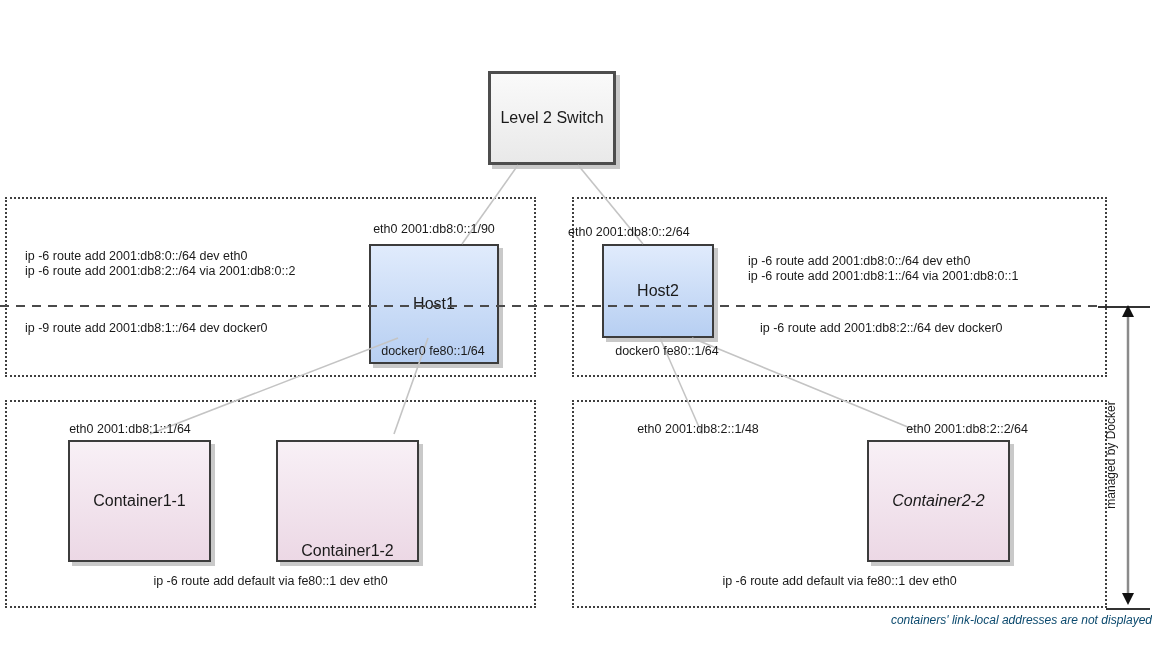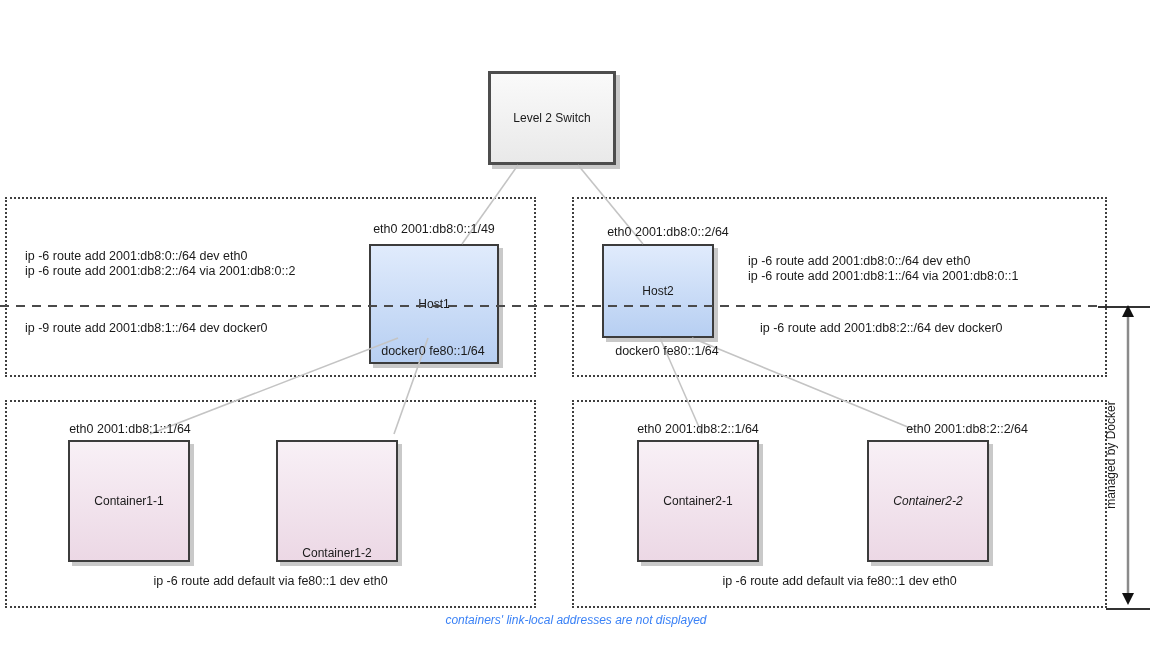--- a/index.html
+++ b/index.html
@@ -33,73 +33,73 @@
     position: absolute; left: 0; top: 0;
     width: 1152px; height: 648px;
     z-index: 3; pointer-events: none;
   }
 
   
   .node {
     position: absolute;
     box-sizing: border-box;
     display: flex; align-items: center; justify-content: center;
-    font-size: 12px;
+    font-size: 16px;
     z-index: 2;
     text-align: center;
   }
   .switch-box {
     left: 488px; top: 71px; width: 128px; height: 94px;
     border: 3px solid #4d4d4d;
     background: linear-gradient(to bottom, #fafafa 0%, #e9e9e9 100%);
     box-shadow: 4px 4px 0 #c9c9c9;
   }
   .host-box {
     border: 2px solid #3c3c3c;
     background: linear-gradient(to bottom, #e0ebfc 0%, #b7cff2 100%);
     box-shadow: 4px 4px 0 #c9c9c9;
   }
   #host1-box { left: 369px; top: 244px; width: 130px; height: 120px; }
   #host2-box { left: 602px; top: 244px; width: 112px; height: 94px; }
   .container-box {
     border: 2px solid #3c3c3c;
     background: linear-gradient(to bottom, #f8f0f6 0%, #ecd8e5 100%);
     box-shadow: 4px 4px 0 #c9c9c9;
-    width: 122px; height: 122px; top: 440px;
+    width: 143px; height: 122px; top: 440px;
   }
   #container11-box { left: 68px; }
   #container12-box { left: 276px; align-items: flex-end; }
   #container21-box { left: 637px; }
   #container22-box { left: 867px; font-style: italic; }
 
   
   .lbl {
     position: absolute;
     font-size: 12.5px;
     line-height: 15px;
     white-space: nowrap;
     z-index: 4;
   }
   #lbl-eth0-host1  { left: 334px; top: 222px; width: 200px; text-align: center; }
-  #lbl-eth0-host2  { left: 568px; top: 225px; width: 200px; text-align: center; }
+  #lbl-eth0-host2  { left: 568px; top: 225px; width: 200px; }
   #lbl-docker0-host1 { left: 333px; top: 344px; width: 200px; text-align: center; }
   #lbl-docker0-host2 { left: 567px; top: 344px; width: 200px; text-align: center; }
   #routes-left-top    { left: 25px;  top: 249px; }
   #routes-left-bottom { left: 25px;  top: 321px; }
   #routes-right-top   { left: 748px; top: 254px; }
   #routes-right-bottom{ left: 748px; top: 321px; margin-left: 12px; }
   #lbl-eth0-c11 { left: 30px;  top: 422px; width: 200px; text-align: center; }
   #lbl-eth0-c12 { left: 253px; top: 422px; width: 200px; text-align: center; }
   #lbl-eth0-c21 { left: 598px; top: 422px; width: 200px; text-align: center; }
   #lbl-eth0-c22 { left: 828px; top: 422px; width: 200px; text-align: right; }
   #lbl-default-route-left  { left: 5px;   top: 574px; width: 531px; text-align: center; }
   #lbl-default-route-right { left: 572px; top: 574px; width: 535px; text-align: center; }
   #lbl-caption {
-    left: 0; top: 613px; width: 1152px; text-align: center;
-    font-style: italic; font-size: 12px; color: #3b82f6;
+    left: 0; top: 613px; width: 1152px; text-align: right;
+    font-style: italic; font-size: 12px; color: #0c4a6e;
   }
   #lbl-managed-by {
     left: 1012px; top: 447px; width: 200px; height: 16px;
     text-align: center;
     transform: rotate(-90deg);
     transform-origin: center center;
     font-size: 12px;
     z-index: 4;
   }
 </style>
@@ -140,46 +140,43 @@
   <div class="node host-box" id="host2-box">
     <span>Host2</span>
   </div>
 
   <div class="node container-box" id="container11-box">
     <span>Container1-1</span>
   </div>
   <div class="node container-box" id="container12-box">
     <span>Container1-2</span>
   </div>
-  <div class="node container-box" id="container21-box">
-    <span>Container2-1</span>
-  </div>
   <div class="node container-box" id="container22-box">
     <span>Container2-2</span>
   </div>
 
-  <div class="lbl" id="lbl-eth0-host1">eth0 2001:db8:0::1/49</div>
+  <div class="lbl" id="lbl-eth0-host1">eth0 2001:db8:0::1/90</div>
   <div class="lbl" id="lbl-eth0-host2">eth0 2001:db8:0::2/64</div>
   <div class="lbl" id="lbl-docker0-host1">docker0 fe80::1/64</div>
   <div class="lbl" id="lbl-docker0-host2">docker0 fe80::1/64</div>
 
   <div class="lbl" id="routes-left-top">
     <div>ip -6 route add 2001:db8:0::/64 dev eth0</div>
     <div>ip -6 route add 2001:db8:2::/64 via 2001:db8:0::2</div>
   </div>
   <div class="lbl" id="routes-left-bottom">ip -9 route add 2001:db8:1::/64 dev docker0</div>
 
   <div class="lbl" id="routes-right-top">
     <div>ip -6 route add 2001:db8:0::/64 dev eth0</div>
     <div>ip -6 route add 2001:db8:1::/64 via 2001:db8:0::1</div>
   </div>
   <div class="lbl" id="routes-right-bottom">ip -6 route add 2001:db8:2::/64 dev docker0</div>
 
   <div class="lbl" id="lbl-eth0-c11">eth0 2001:db8:1::1/64</div>
-  <div class="lbl" id="lbl-eth0-c21">eth0 2001:db8:2::1/64</div>
+  <div class="lbl" id="lbl-eth0-c21">eth0 2001:db8:2::1/48</div>
   <div class="lbl" id="lbl-eth0-c22">eth0 2001:db8:2::2/64</div>
 
   <div class="lbl" id="lbl-default-route-left">ip -6 route add default via fe80::1 dev eth0</div>
   <div class="lbl" id="lbl-default-route-right">ip -6 route add default via fe80::1 dev eth0</div>
 
   <div class="lbl" id="lbl-managed-by">managed by Docker</div>
   <div class="lbl" id="lbl-caption">containers' link-local addresses are not displayed</div>
 
 </div>
 

